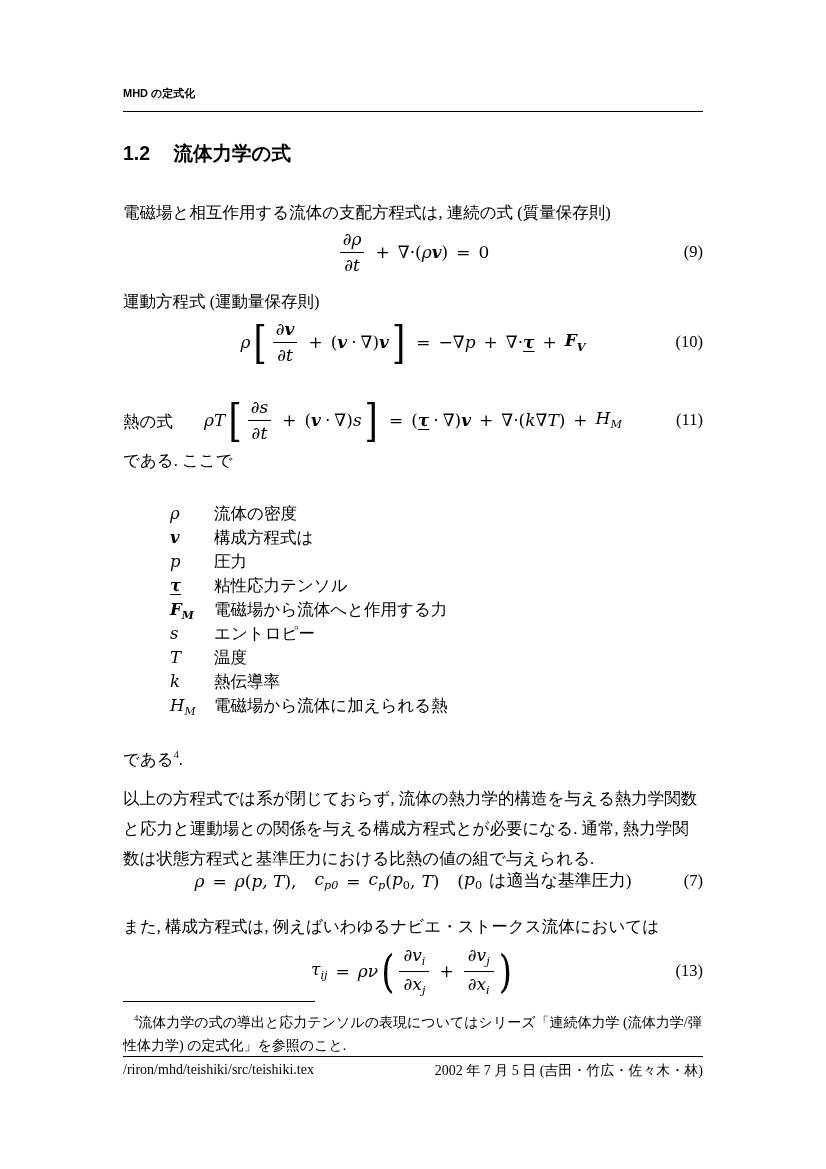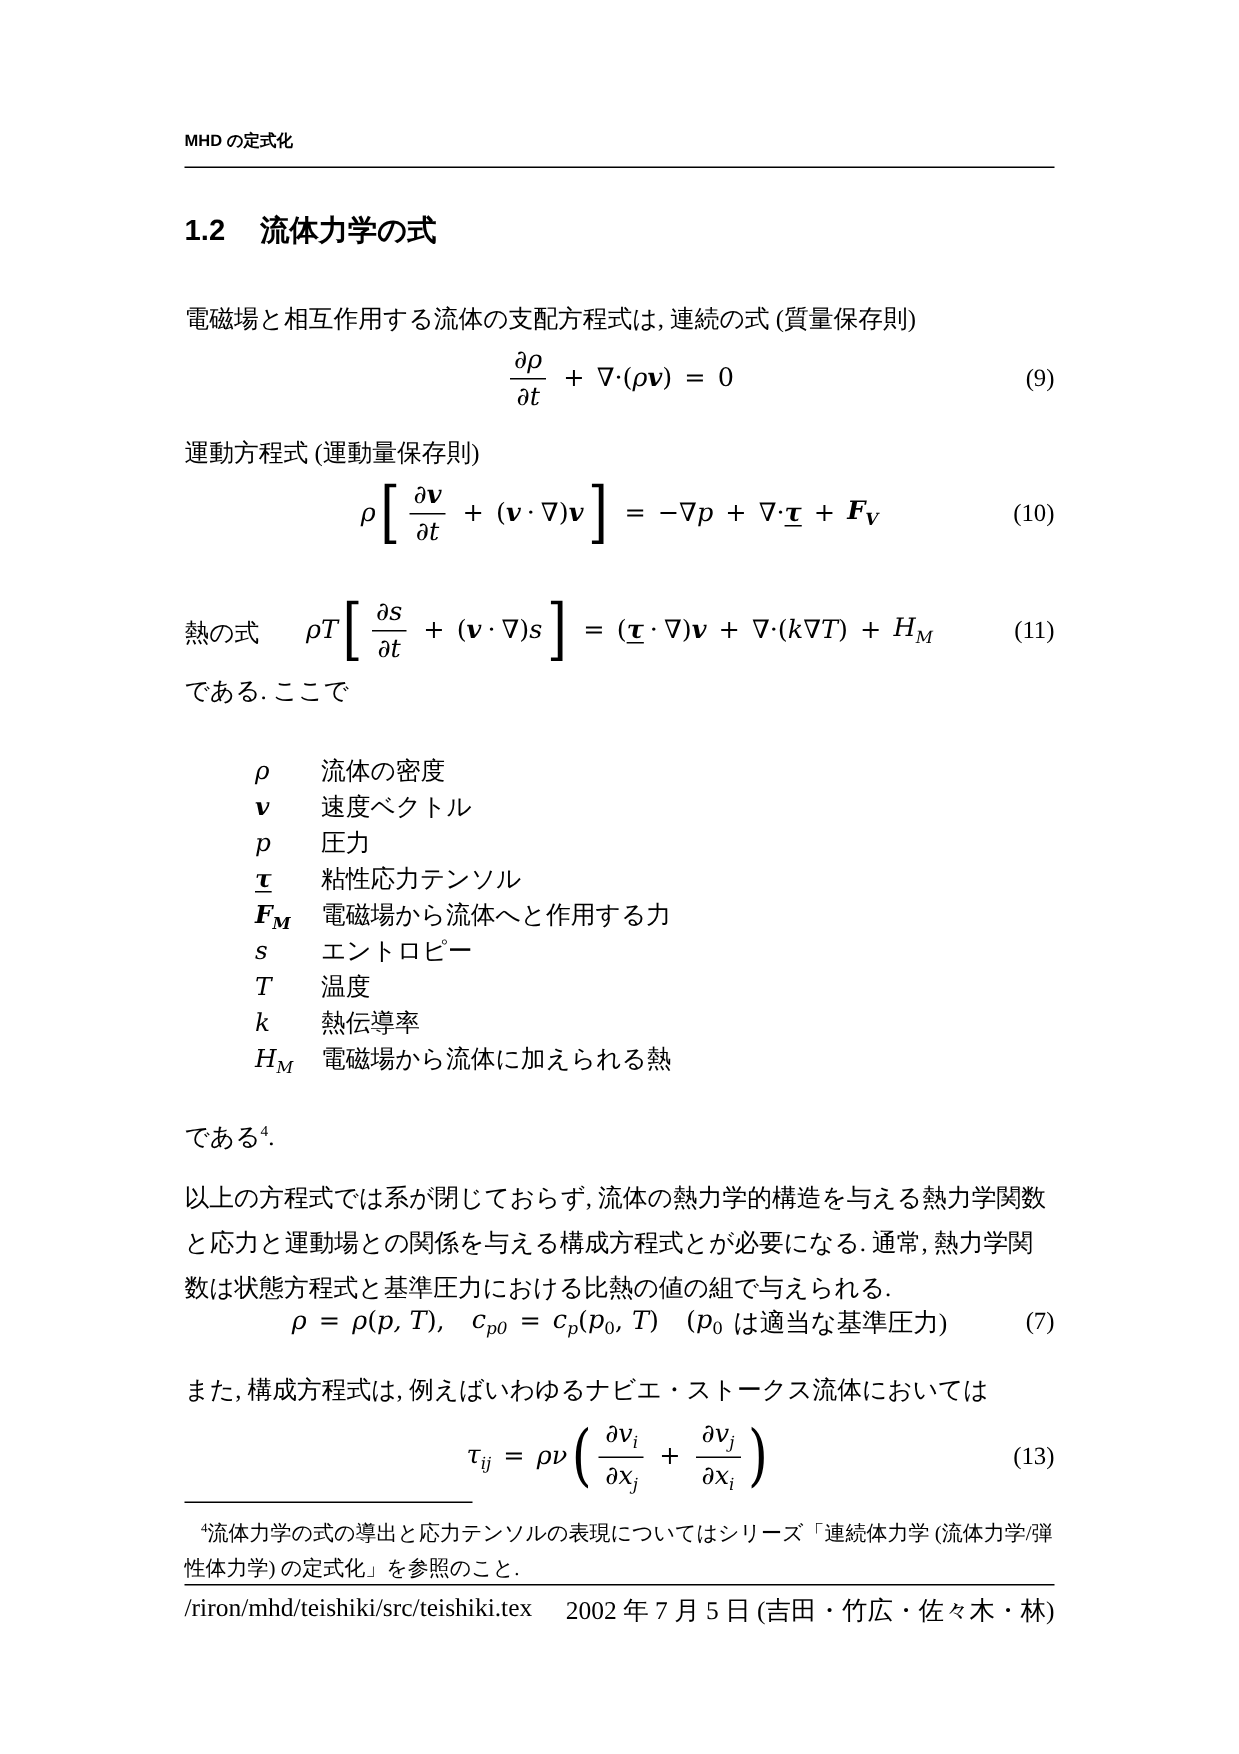--- a/index.html
+++ b/index.html
@@ -64,21 +64,21 @@
   .symcol sub { font-size:66%; }
   .symdesc {}
 
   
   .footnote-rule { top:1001px; width:192px; }
   .footnote { top:1007px; font-size:14px; line-height:23px; text-indent:11px; }
   .footnote sup { font-size:62%; }
 
   
   .footer-rule { top:1056px; }
-  .footer { top:1062px; display:flex; justify-content:space-between; font-size:17px; }
+  .footer { top:1062px; display:flex; justify-content:space-between; font-size:14px; }
 </style>
 </head>
 <body>
 
 <div class="page">
 
   <div class="abs textcol header">
     <span class="header-left">MHD の定式化</span>
   </div>
   <div class="abs textcol rule header-rule"></div>
@@ -176,21 +176,21 @@
 
   <div class="abs textcol para p4">である. ここで</div>
 
   <div class="abs symbols">
     <div class="symrow">
       <span class="symcol"><span class="mi">ρ</span></span>
       <span class="symdesc">流体の密度</span>
     </div>
     <div class="symrow">
       <span class="symcol"><span class="mb">v</span></span>
-      <span class="symdesc">速度ベクトル</span>
+      <span class="symdesc">構成方程式は</span>
     </div>
     <div class="symrow">
       <span class="symcol"><span class="mi">p</span></span>
       <span class="symdesc">圧力</span>
     </div>
     <div class="symrow">
       <span class="symcol"><span class="mb un">τ</span></span>
       <span class="symdesc">粘性応力テンソル</span>
     </div>
     <div class="symrow">

